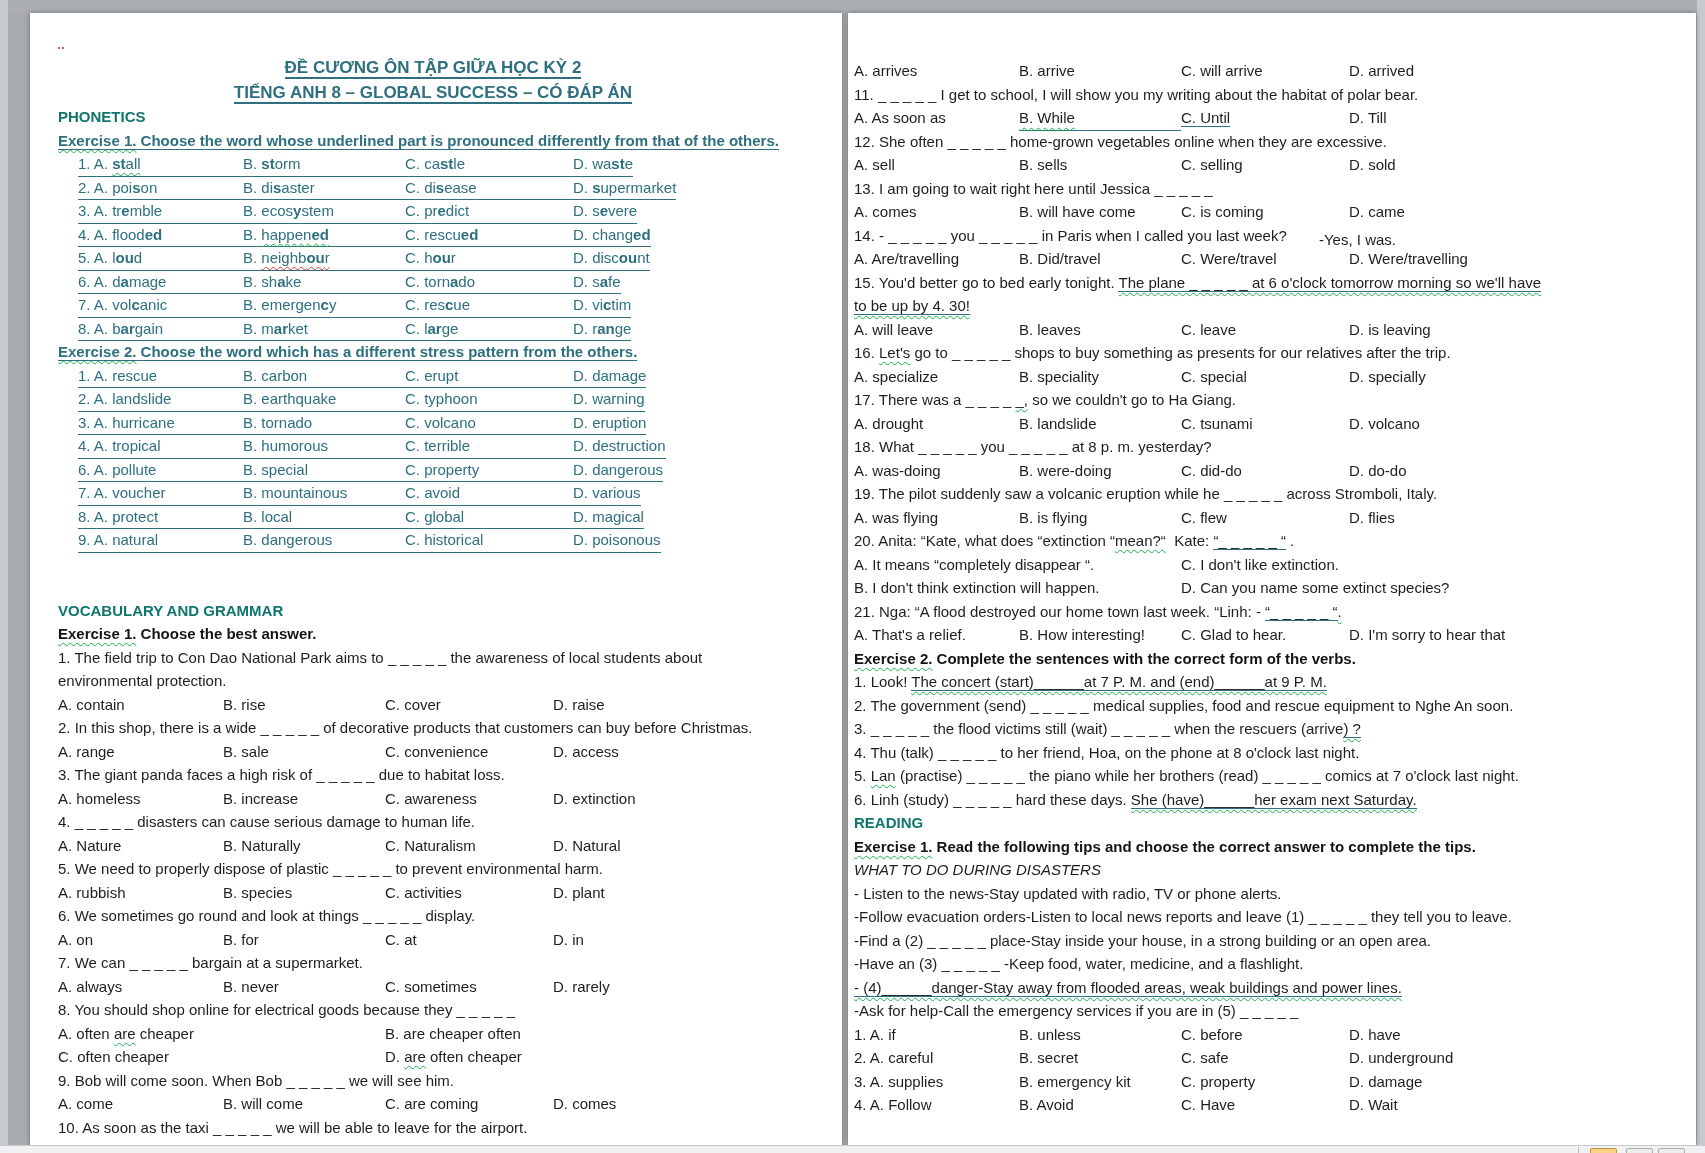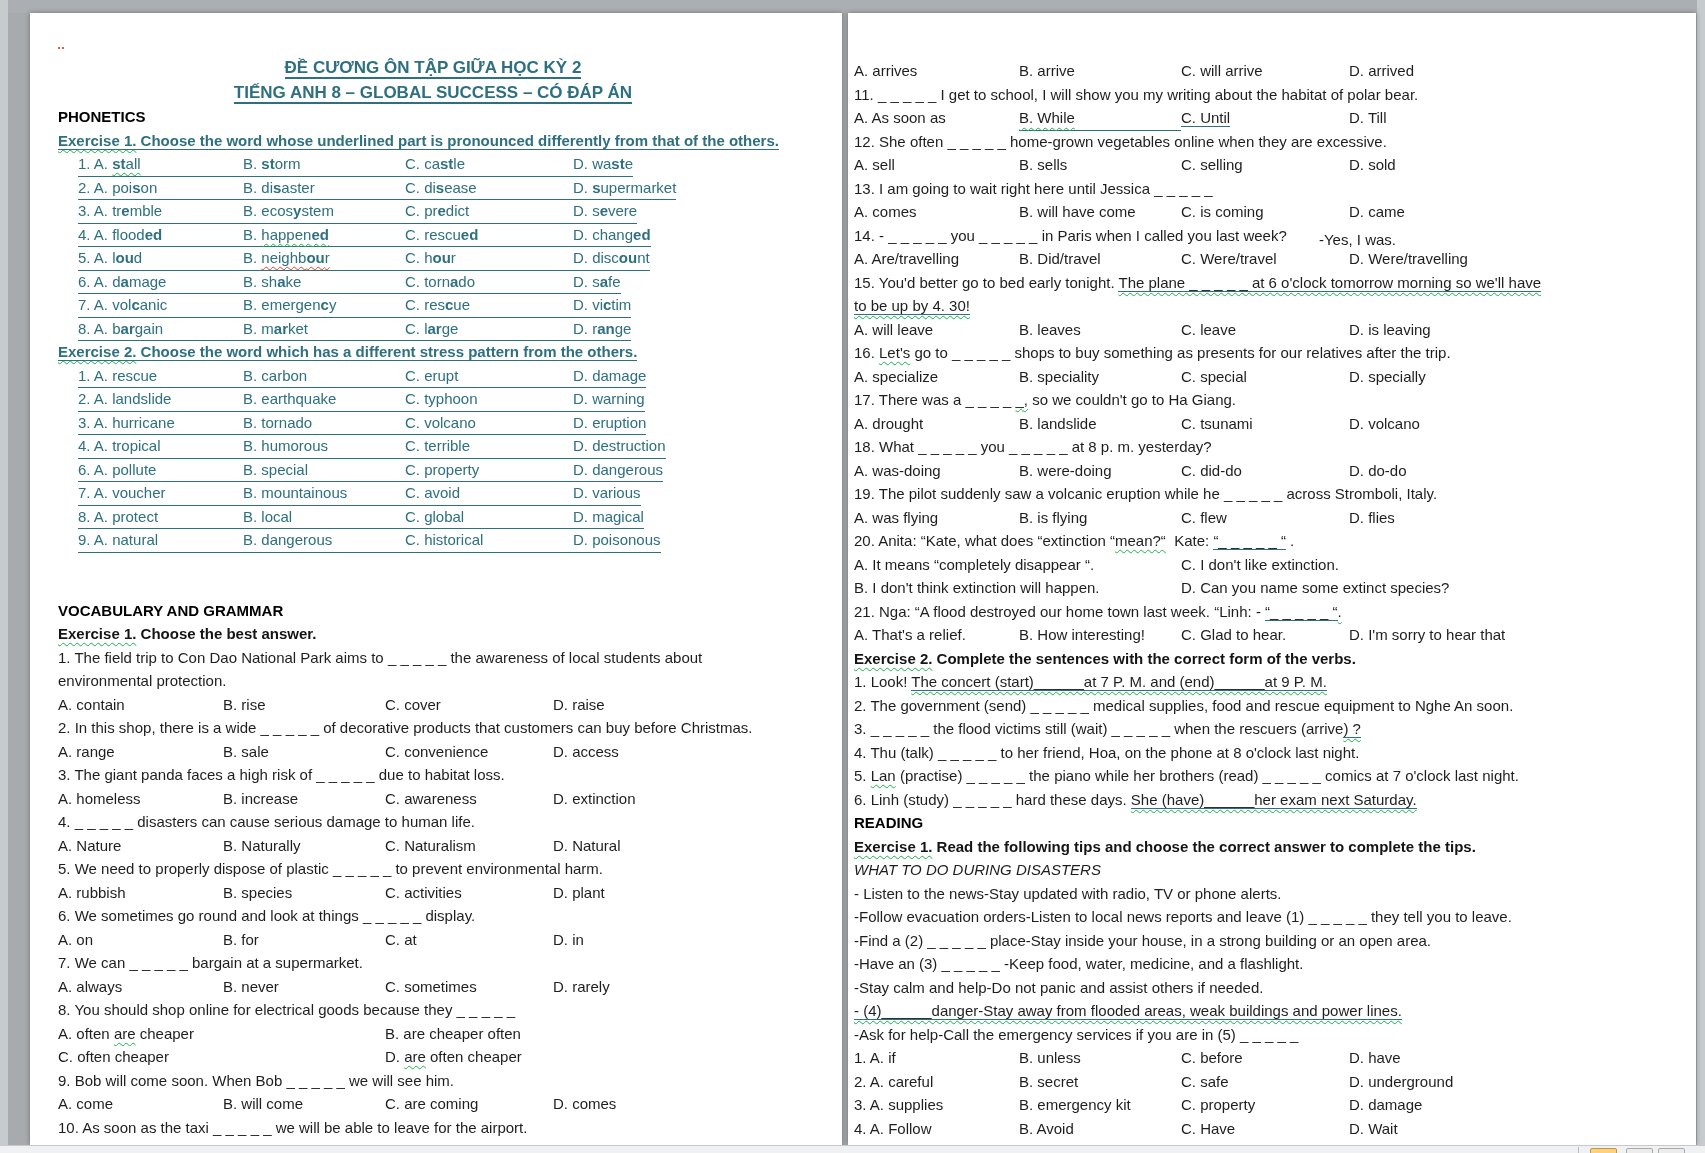--- a/index.html
+++ b/index.html
@@ -19,21 +19,21 @@
     box-shadow:0 0 5px rgba(0,0,0,.35);
     overflow:hidden;
     color:#1e1e1e;font-size:15px;
   }
   .pageL{left:30px;width:812px;padding:42px 34px 8px 28px;box-sizing:border-box;}
   .pageR{left:848px;width:848px;padding:46px 10px 0 6px;box-sizing:border-box;}
   :root{--teal:#2e7080;--green:#19b24b;--red:#e0402f;}
   .line{height:23.5px;line-height:23.5px;white-space:pre;}
   .line.title{height:25px;line-height:25px;text-align:center;font-size:17px;font-weight:700;color:var(--teal);}
   .title .ulwrap{border-bottom:2px solid var(--teal);}
-  .line.h{font-weight:700;color:#000000;}
+  .line.h{font-weight:700;color:#0f766e;}
   .line.hb{font-weight:700;color:#141414;}
   .line.exh{font-weight:700;color:var(--teal);}
   .exh .ulwrap{border-bottom:1px solid var(--teal);}
   .line.qi{font-style:italic;}
   .rowin{display:inline-flex;}
   .urow{color:var(--teal);}
   .urow .rowin{border-bottom:1px solid var(--teal);margin-left:20px;}
   .cell{display:inline-block;}
   .c0{width:165px;}
   .c1{width:162px;}
@@ -173,21 +173,20 @@
       <div class="line q">4. Thu (talk) _ _ _ _ _ to her friend, Hoa, on the phone at 8 o'clock last night.</div>
       <div class="line q">5. <span class="tk-g">Lan</span> (practise) _ _ _ _ _ the piano while her brothers (read) _ _ _ _ _ comics at 7 o'clock last night.</div>
       <div class="line q">6. Linh (study) _ _ _ _ _ hard these days. <span class="tk-ug">She (have)______her exam next Saturday.</span></div>
       <div class="line h">READING</div>
       <div class="line hb"><span class="tk-g">Exercise 1.</span> Read the following tips and choose the correct answer to complete the tips.</div>
       <div class="line qi">WHAT TO DO DURING DISASTERS</div>
       <div class="line q">- Listen to the news-Stay updated with radio, TV or phone alerts.</div>
       <div class="line q">-Follow evacuation orders-Listen to local news reports and leave (1) _ _ _ _ _ they tell you to leave.</div>
       <div class="line q">-Find a (2) _ _ _ _ _ place-Stay inside your house, in a strong building or an open area.</div>
       <div class="line q">-Have an (3) _ _ _ _ _ -Keep food, water, medicine, and a flashlight.</div>
-      <div class="line q">-Stay calm and help-Do not panic and assist others if needed.</div>
       <div class="line q"><span class="tk-ug">- (4)______danger-Stay away from flooded areas, weak buildings and power lines.</span></div>
       <div class="line q">-Ask for help-Call the emergency services if you are in (5) _ _ _ _ _</div>
       <div class="line row"><span class="rowin"><span class="cell c0">1. A. if</span><span class="cell c1">B. unless</span><span class="cell c2">C. before</span><span class="cell c3">D. have</span></span></div>
       <div class="line row"><span class="rowin"><span class="cell c0">2. A. careful</span><span class="cell c1">B. secret</span><span class="cell c2">C. safe</span><span class="cell c3">D. underground</span></span></div>
       <div class="line row"><span class="rowin"><span class="cell c0">3. A. supplies</span><span class="cell c1">B. emergency kit</span><span class="cell c2">C. property</span><span class="cell c3">D. damage</span></span></div>
       <div class="line row"><span class="rowin"><span class="cell c0">4. A. Follow</span><span class="cell c1">B. Avoid</span><span class="cell c2">C. Have</span><span class="cell c3">D. Wait</span></span></div>
     </div>
 
   <div class="statusbar">
     <div class="sb-sep"></div>

